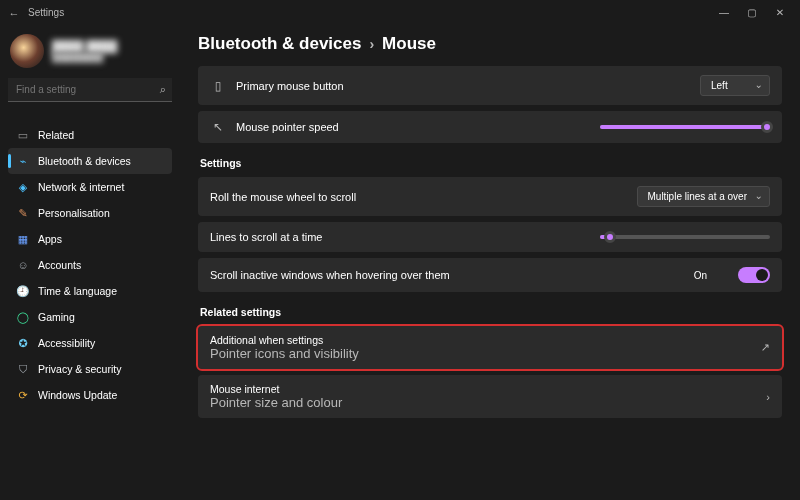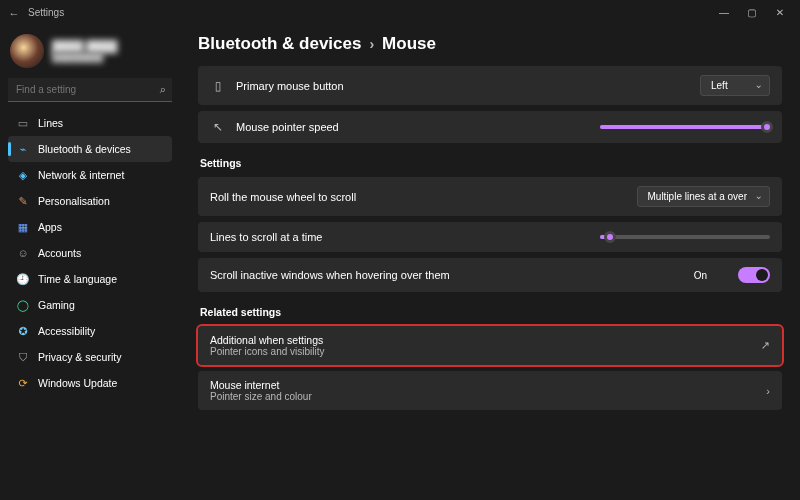--- a/index.html
+++ b/index.html
@@ -20,21 +20,21 @@
   .titlebar .back{width:16px;text-align:center;color:var(--text-dim);}
   .titlebar .title{margin-left:6px;font-size:10px;color:var(--text-dim);}
   .titlebar .spacer{flex:1;}
   .winbtn{width:28px;text-align:center;color:var(--text-dim);font-size:10px;}
   .app{display:flex;height:476px;}
   .sidebar{width:180px;padding:6px 8px 0 8px;}
   .profile{display:flex;align-items:center;gap:8px;margin:4px 0 10px 2px;}
   .avatar{width:34px;height:34px;border-radius:50%;background:radial-gradient(circle at 40% 40%,#f8d49a 0%,#6b3e2e 50%,#1b1b1b 100%);}
   .profile-text .name{font-size:11px;filter:blur(3px);color:#ddd;}
   .profile-text .email{font-size:9px;color:var(--text-dim);filter:blur(3px);}
-  .search{position:relative;margin-bottom:8px;}
+  .search{position:relative;margin-bottom:20px;}
   .search input{width:100%;background:#242424;border:none;border-bottom:1px solid #555;color:var(--text-dim);padding:6px 24px 6px 8px;font-size:10px;outline:none;}
   .search .mag{position:absolute;right:6px;top:5px;color:var(--text-dim);font-size:11px;}
   .nav{list-style:none;margin:0;padding:0;}
   .nav li{display:flex;align-items:center;gap:8px;padding:6px 8px;border-radius:4px;font-size:10.5px;color:var(--text);cursor:pointer;}
   .nav li .ico{width:14px;height:14px;display:flex;align-items:center;justify-content:center;font-size:11px;}
   .nav li.selected{background:var(--sidebar-sel);position:relative;}
   .nav li.selected::before{content:"";position:absolute;left:0;top:6px;bottom:6px;width:3px;background:var(--accent-blue);border-radius:2px;}
   .content{flex:1;padding:4px 18px 0 18px;overflow:hidden;}
   .crumbs{display:flex;align-items:center;gap:8px;font-weight:600;margin:6px 0 12px 0;}
   .crumbs .parent{font-size:17px;color:var(--text);}
@@ -48,21 +48,21 @@
   .section-title{font-size:10.5px;font-weight:600;margin:14px 0 8px 2px;}
   .slider-track{position:relative;width:170px;height:4px;background:#555;border-radius:2px;}
   .slider-fill{position:absolute;left:0;top:0;height:100%;background:var(--accent);border-radius:2px;}
   .slider-thumb{position:absolute;top:50%;width:12px;height:12px;border-radius:50%;background:var(--accent);border:3px solid #454545;transform:translate(-50%,-50%);}
   .toggle{width:32px;height:16px;border-radius:8px;background:var(--accent);position:relative;}
   .toggle .knob{position:absolute;right:2px;top:2px;width:12px;height:12px;border-radius:50%;background:#1b1b1b;}
   .toggle-label{font-size:10px;margin-right:21px;}
   .link-row{background:var(--panel);border-radius:4px;padding:8px 12px;margin-bottom:6px;display:flex;align-items:center;}
   .link-row .txt{flex:1;}
   .link-row .title2{font-size:10.5px;}
-  .link-row .sub{font-size:10px;color:var(--text-dim);}
+  .link-row .sub{font-size:13px;color:var(--text-dim);}
   .link-row .chev{color:var(--text-dim);font-size:11px;}
   .highlighted{outline:2px solid var(--highlight);outline-offset:0;}
   .c-system{color:#8a8a8a;} .c-bt{color:#4cc2ff;} .c-net{color:#4cc2ff;} .c-pers{color:#d08a5a;}
   .c-apps{color:#6aa0ff;} .c-acc{color:#9aa0a6;} .c-time{color:#8ab4f8;} .c-game{color:#3ddc97;}
   .c-access{color:#6ecff6;} .c-priv{color:#9aa0a6;} .c-wu{color:#f3b33d;}
 </style>
 </head>
 <body>
 
 <div class="titlebar">
@@ -83,21 +83,21 @@
         <div class="email">████████</div>
       </div>
     </div>
     <div class="search">
       <input placeholder="Find a setting" style="">
       <span class="mag">⌕</span>
     </div>
     <ul class="nav">
       <li>
           <span class="ico c-system">▭</span>
-          <span>Lines</span>
+          <span>Related</span>
         </li>
       <li class="selected">
           <span class="ico c-bt">⌁</span>
           <span>Bluetooth &amp; devices</span>
         </li>
       <li>
           <span class="ico c-net">◈</span>
           <span>Network &amp; internet</span>
         </li>
       <li>

